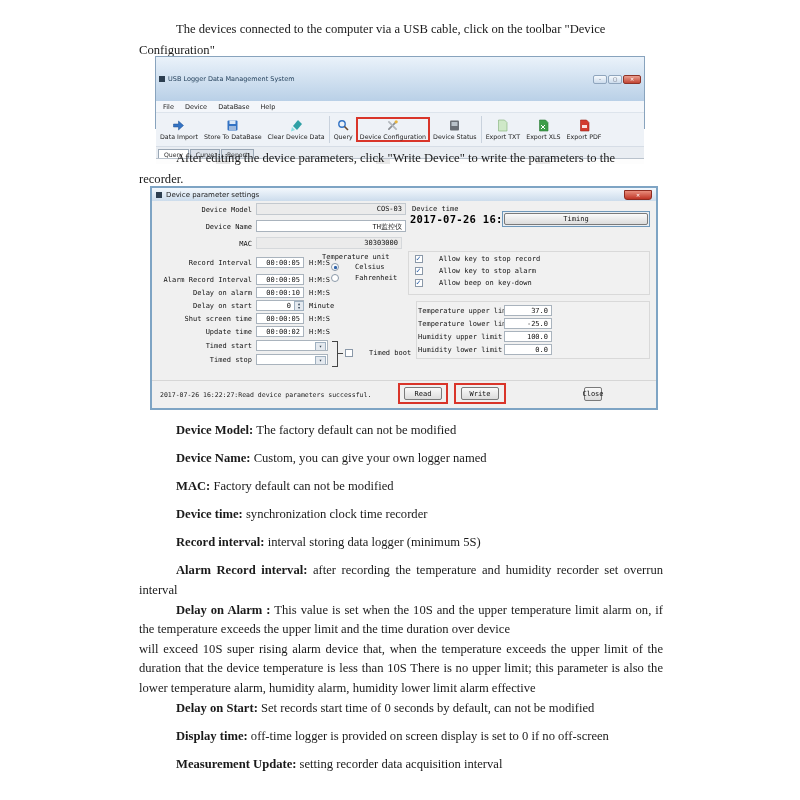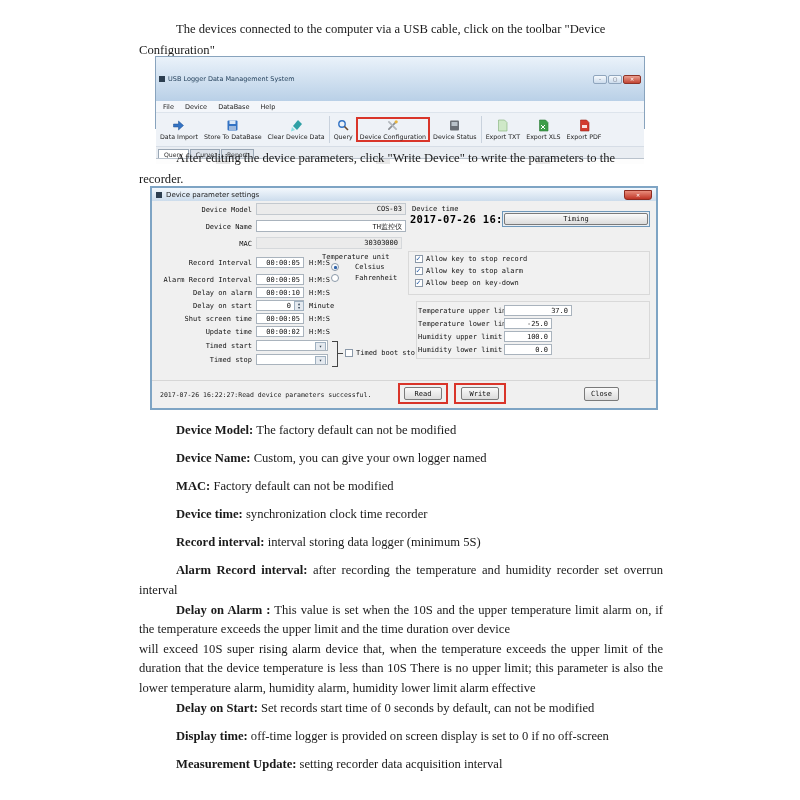--- a/index.html
+++ b/index.html
@@ -46,21 +46,21 @@
   .dtitle .txt{font-size:7px;color:#222;font-family:"DejaVu Sans",sans-serif;flex:1;}
   .dclose{width:28px;height:10px;box-sizing:border-box;border:1px solid #8e2b20;border-radius:0 0 3px 3px;
           background:linear-gradient(#e98d7c,#bf3425);color:#fff;font-size:6px;line-height:8px;text-align:center;}
   .dbody{position:relative;height:207px;font-size:7px;color:#111;}
   .flabel{position:absolute;text-align:right;font-size:7px;white-space:nowrap;}
   .fbox{position:absolute;box-sizing:border-box;border:1px solid #a9b3bd;background:#fff;font-size:7px;
         text-align:right;padding:1px 3px 0 0;overflow:hidden;white-space:nowrap;}
   .fbox.ro{background:#ebebeb;border-color:#c3c9cf;}
   .funit{position:absolute;font-size:7px;white-space:nowrap;}
   .gpanel{position:absolute;box-sizing:border-box;border:1px solid #d9d9d9;background:#f1f1f1;}
-  .cb{position:absolute;display:flex;align-items:center;gap:3px;font-size:7px;white-space:nowrap;}
+  .cb{position:absolute;display:flex;align-items:center;gap:16px;font-size:7px;white-space:nowrap;}
   .cbbox{width:8px;height:8px;box-sizing:border-box;border:1px solid #8a98a8;background:#fff;position:relative;flex:0 0 auto;}
   .cbbox.checked::after{content:"✓";position:absolute;left:0px;top:-2px;font-size:8px;color:#2d61a8;font-weight:bold;}
   .rd{position:absolute;display:flex;align-items:flex-end;gap:16px;font-size:7px;white-space:nowrap;}
   .rdc{width:8px;height:8px;box-sizing:border-box;border:1px solid #8a98a8;border-radius:50%;background:#fff;position:relative;flex:0 0 auto;}
   .rdc.sel::after{content:"";position:absolute;left:1.5px;top:1.5px;width:3px;height:3px;border-radius:50%;background:#2d61a8;box-shadow:0 0 1px #2d61a8;}
   .spin{position:absolute;right:1px;top:1px;width:8px;height:8px;display:flex;flex-direction:column;font-size:3.5px;line-height:4px;
         text-align:center;color:#345;background:#e4e9ef;border:1px solid #9fb0c0;}
   .ddbtn{position:absolute;right:1px;top:1px;width:9px;height:8px;background:#e4e9ef;border:1px solid #9fb0c0;
          font-size:5px;line-height:7px;text-align:center;color:#345;}
   .ddbtn::after{content:"▾";}
@@ -258,37 +258,37 @@
       <span class="cbbox checked"></span>
       <span>Allow key to stop alarm</span>
     </div>
     <div class="cb" style="left:263px;top:78px">
       <span class="cbbox checked"></span>
       <span>Allow beep on key-down</span>
     </div>
 
     <div class="gpanel" style="left:264px;top:100px;width:234px;height:58px"></div>
     <div class="flabel" style="left:266px;top:106px;width:82px">Temperature upper limit</div>
-    <div class="fbox" style="left:352px;top:104px;width:68px;height:11px">37.0</div>
+    <div class="fbox" style="left:352px;top:104px;width:48px;height:11px">37.0</div>
     <div class="flabel" style="left:266px;top:119px;width:82px">Temperature lower limit</div>
     <div class="fbox" style="left:352px;top:117px;width:48px;height:11px">-25.0</div>
     <div class="flabel" style="left:266px;top:132px;width:82px">Humidity upper limit</div>
     <div class="fbox" style="left:352px;top:130px;width:48px;height:11px">100.0</div>
     <div class="flabel" style="left:266px;top:145px;width:82px">Humidity lower limit</div>
     <div class="fbox" style="left:352px;top:143px;width:48px;height:11px">0.0</div>
 
     <div class="dstatus">
       <span class="statustxt">2017-07-26 16:22:27:Read device parameters successful.</span>
       <div class="redwrap" style="left:246px;top:2px;width:50px;height:21px">
         <div class="btn" style="width:38px;height:13px">Read</div>
       </div>
       <div class="redwrap" style="left:302px;top:2px;width:52px;height:21px">
         <div class="btn" style="width:38px;height:13px">Write</div>
       </div>
-      <div class="btn" style="position:absolute;left:432px;top:6px;width:35px;height:14px">Close</div>
+      <div class="btn" style="position:absolute;left:432px;top:6px;width:18px;height:14px">Close</div>
     </div>
   </div>
 </div>
 
 <div id="defs">
   <p><b>Device Model:</b><span> The factory default can not be modified</span></p>
   <p><b>Device Name:</b><span> Custom, you can give your own logger named</span></p>
   <p><b>MAC:</b><span> Factory default can not be modified</span></p>
   <p><b>Device time:</b><span> synchronization clock time recorder</span></p>
   <p><b>Record interval:</b><span> interval storing data logger (minimum 5S)</span></p>

